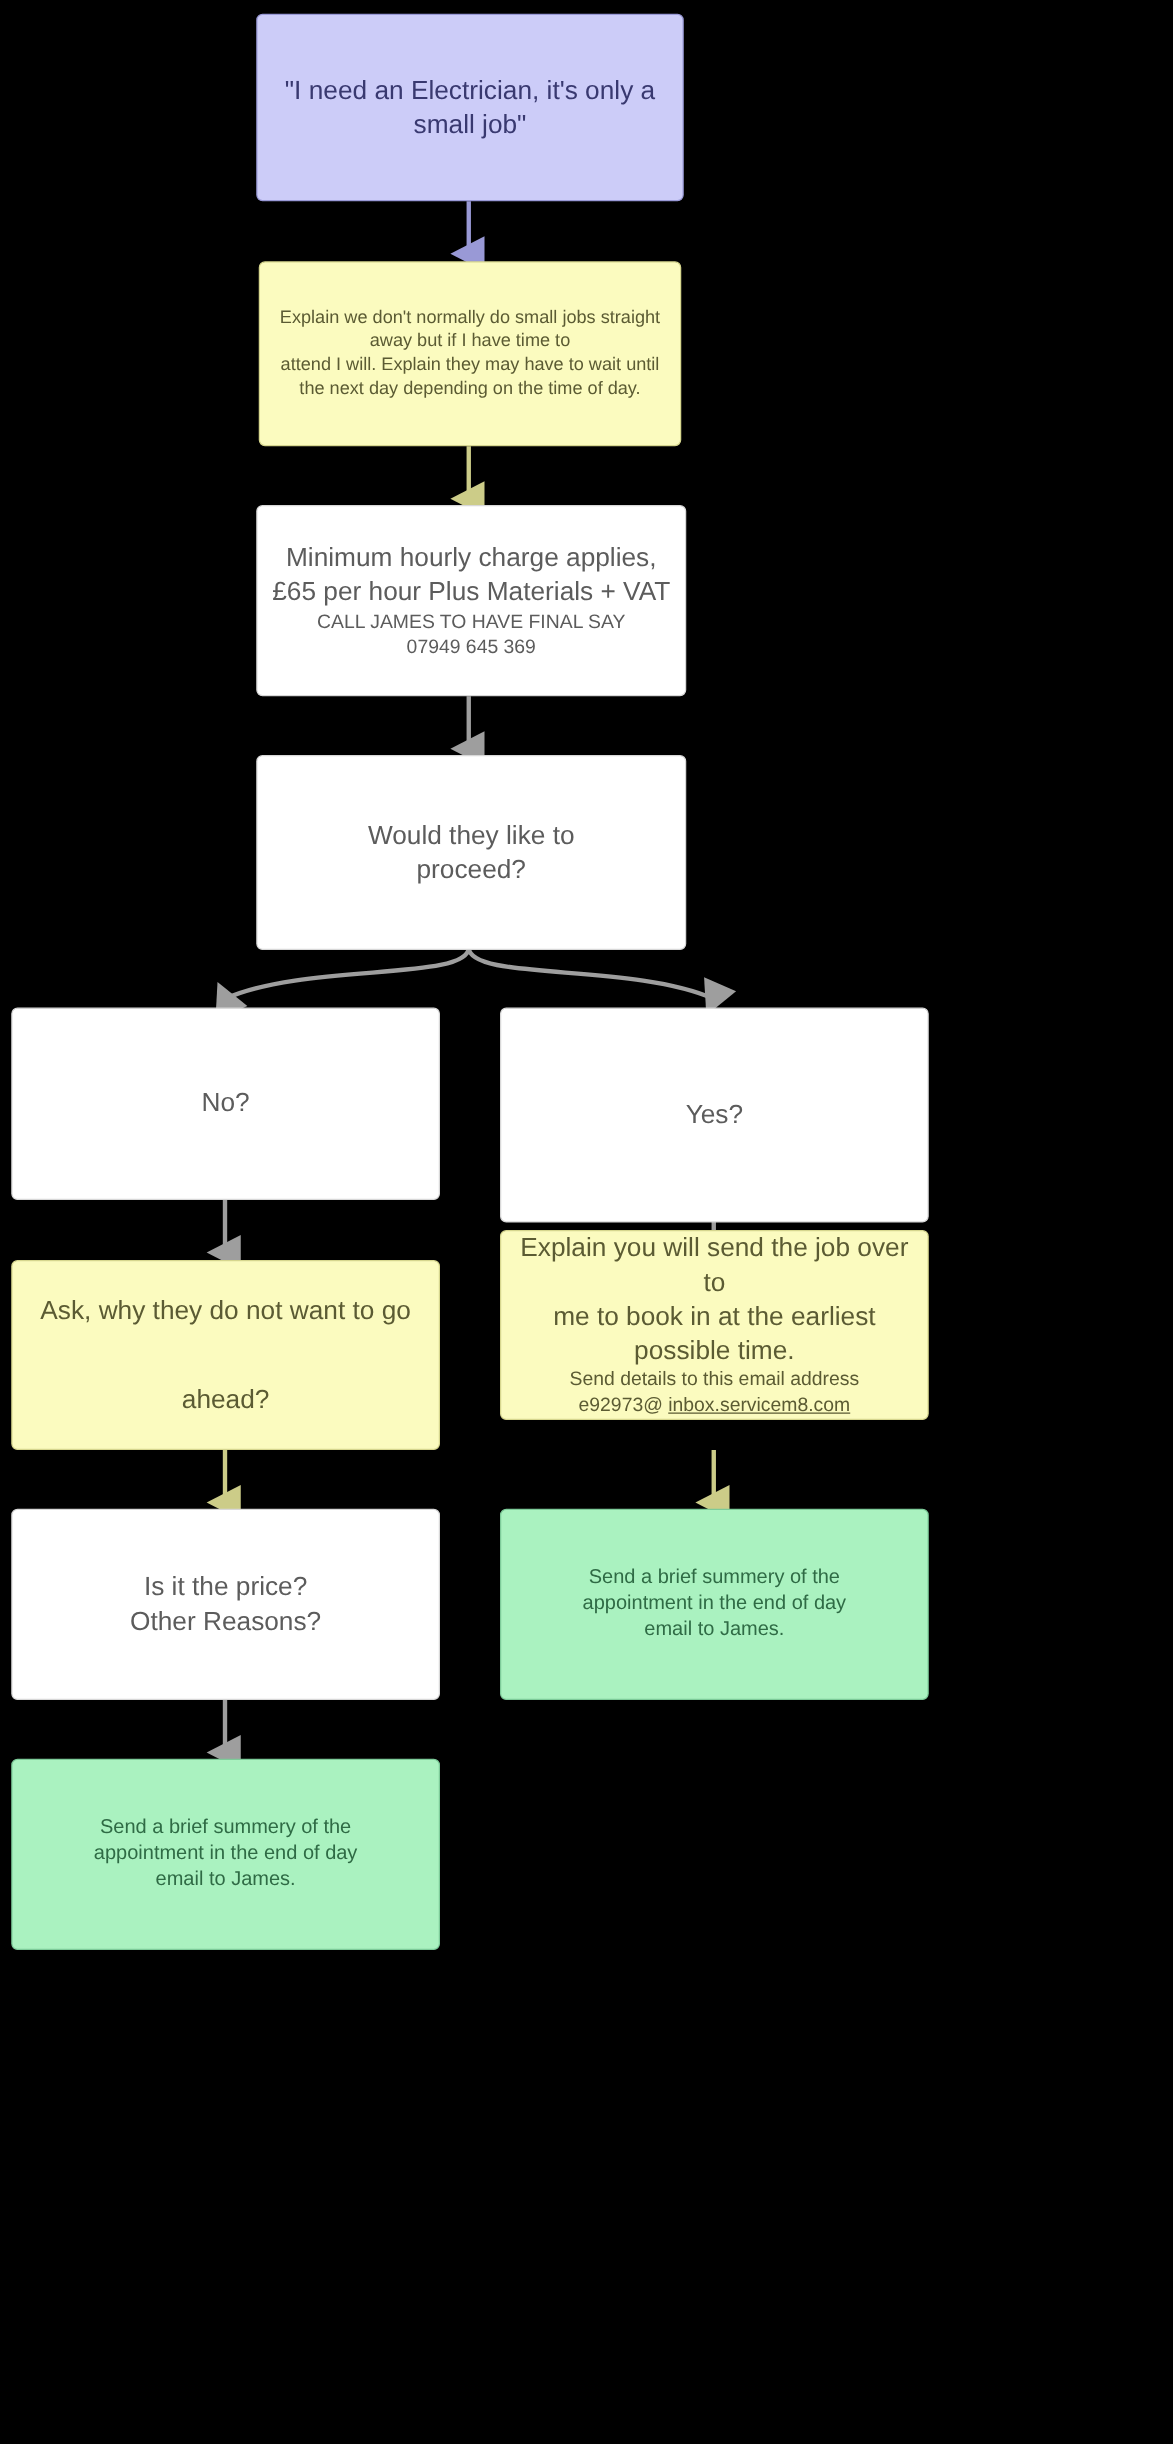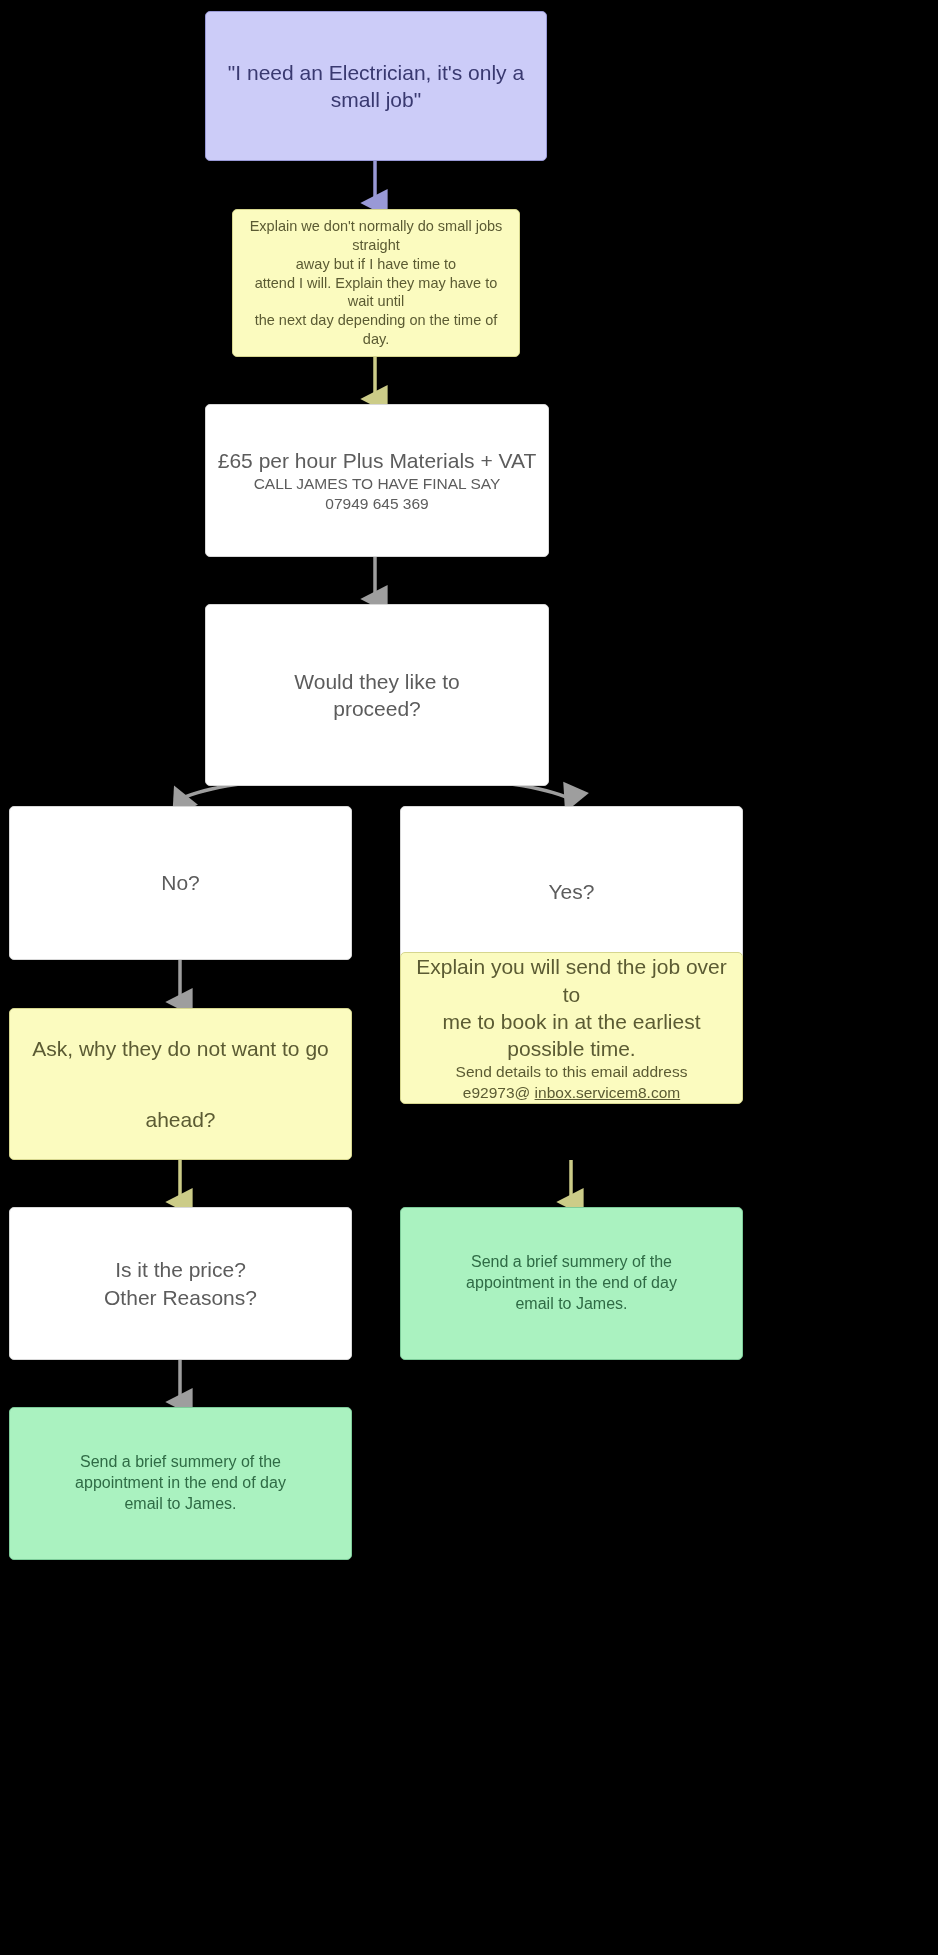--- a/index.html
+++ b/index.html
@@ -98,52 +98,53 @@
   <line x1="571" y1="1160" x2="571" y2="1202" stroke="#cccc88" stroke-width="3.5" marker-end="url(#ar-yel)"></line>
 
   <line x1="180" y1="1360" x2="180" y2="1402" stroke="#9e9e9e" stroke-width="3.5" marker-end="url(#ar-gry)"></line>
 </svg>
 
 <div class="node n-start" style="left:205px; top:11px; width:342px; height:150px;">
   <span class="line">"I need an Electrician, it's only a</span>
   <span class="line">small job"</span>
 </div>
 
-<div class="node n-note" style="left:207px; top:209px; width:288px; height:148px;margin-left:25px;">
+<div class="node n-note" style="left:207px; top:209px; width:338px; height:148px;">
   <span class="line">Explain we don't normally do small jobs  straight</span>
   <span class="line">away but if I have time to</span>
   <span class="line">attend I will.  Explain they may have to wait until</span>
   <span class="line">the next day depending on the time of day.</span>
 </div>
 
 <div class="node n-plain" style="left:205px; top:404px; width:344px; height:153px;">
+  <span class="line">Minimum hourly charge applies,</span>
   <span class="line">£65 per hour Plus Materials + VAT</span>
   <span class="line sub">CALL JAMES TO HAVE FINAL SAY</span>
   <span class="line sub">07949 645 369</span>
 </div>
 
-<div class="node n-plain" style="left:205px; top:604px; width:344px; height:182px;">
+<div class="node n-plain" style="left:205px; top:604px; width:344px; height:156px;">
   <span class="line">Would they like to</span>
   <span class="line">proceed?</span>
 </div>
 
 <div class="node n-plain" style="left:9px; top:806px; width:343px; height:154px;">
   <span class="line">No?</span>
 </div>
 
 <div class="node n-plain" style="left:400px; top:806px; width:343px; height:172px;">
   <span class="line">Yes?</span>
 </div>
 
 <div class="node n-note" style="left:9px; top:1008px; width:343px; height:152px; font-size:21px;gap:44px;">
   <span class="line">Ask, why they do not want to go</span>
   <span class="line">ahead?</span>
 </div>
 
-<div class="node n-note" style="left:400px; top:952px; width:343px; height:152px; font-size:21px;">
+<div class="node n-note" style="left:400px; top:984px; width:343px; height:152px; font-size:21px;">
   <span class="line">Explain you will send the job over to</span>
   <span class="line">me to book in at the earliest</span>
   <span class="line">possible time.</span>
   <span class="line sub">Send details to this email address</span>
   <span class="line sub">
     <span>e92973@ </span><span class="link">inbox.servicem8.com</span>
   </span>
 </div>
 
 <div class="node n-plain" style="left:9px; top:1207px; width:343px; height:153px;">

